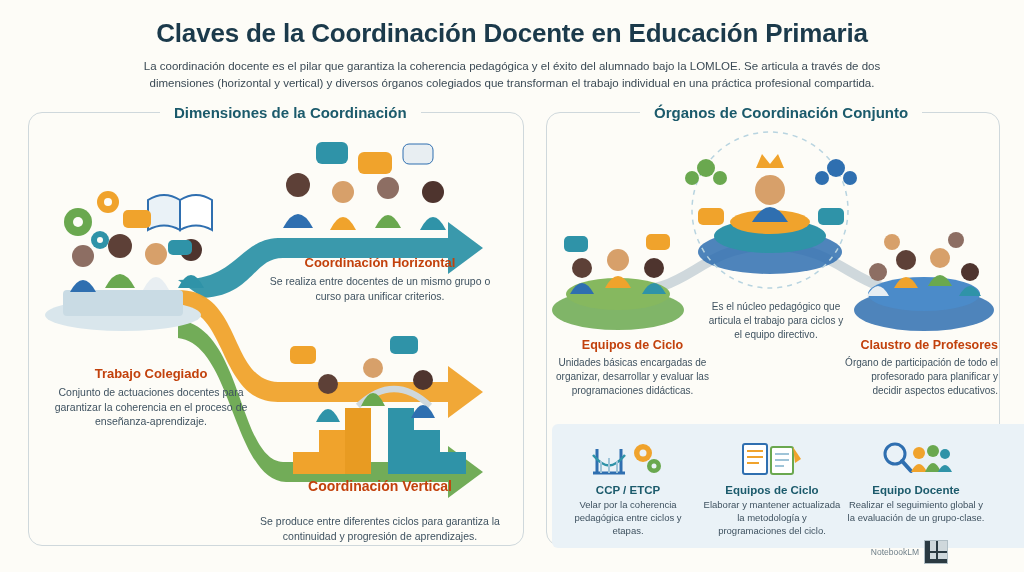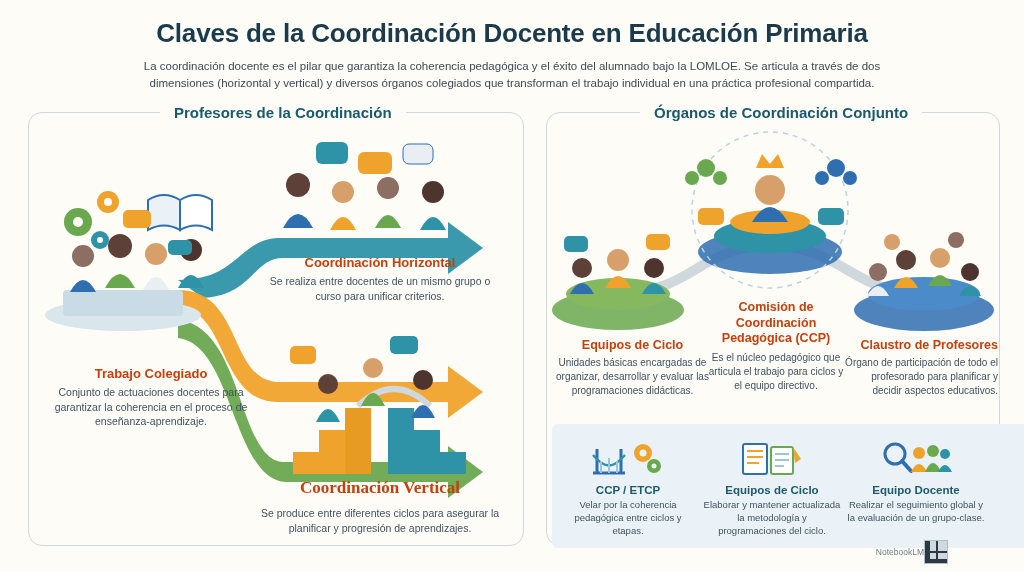--- a/index.html
+++ b/index.html
@@ -105,21 +105,21 @@
   .b-horizontal .blk-title { font-size: 13px; margin-bottom: 4px; }
   .b-horizontal .blk-desc { font-size: 10.5px; }
 
   .b-vertical {
     position: absolute;
     left: 260px;
     top: 478px;
     width: 240px;
     text-align: center;
   }
-  .b-vertical .blk-title { font-size: 17px; margin-bottom: 8px; font-family: Liberation Serif, serif; }
+  .b-vertical .blk-title { font-size: 14px; margin-bottom: 20px; }
   .b-vertical .blk-desc { font-size: 10.5px; }
 
   
   .b-ciclo {
     position: absolute;
     left: 550px;
     top: 338px;
     width: 165px;
     text-align: center;
   }
@@ -184,20 +184,21 @@
     line-height: 1.35;
     margin-top: 3px;
   }
   
   .watermark {
     position: absolute;
     right: 10px;
     bottom: 8px;
     display: flex;
     align-items: center;
+    gap: 5px;
     font-size: 8.5px;
     color: #70808a;
   }
   .wm-qr {
     width: 22px;
     height: 22px;
     background:
       linear-gradient(90deg, #2b3a42 25%, transparent 25%, transparent 50%, #2b3a42 50%, #2b3a42 60%, transparent 60%),
       linear-gradient(0deg, #2b3a42 20%, transparent 20%, transparent 45%, #2b3a42 45%, #2b3a42 55%, transparent 55%),
       #cfd8dc;
@@ -209,21 +210,21 @@
 </head>
 <body>
 
 <div class="page">
 
   <div class="title">Claves de la Coordinación Docente en Educación Primaria</div>
   <div class="subtitle">La coordinación docente es el pilar que garantiza la coherencia pedagógica y el éxito del alumnado bajo la LOMLOE. Se articula a través de dos dimensiones (horizontal y vertical) y diversos órganos colegiados que transforman el trabajo individual en una práctica profesional compartida.</div>
 
   <div class="panel panel-left"></div>
   <div class="panel panel-right"></div>
-  <div class="panel-heading heading-left">Profesores de la Coordinación</div>
+  <div class="panel-heading heading-left">Dimensiones de la Coordinación</div>
   <div class="panel-heading heading-right">Órganos de Coordinación Conjunto</div>
 
   <svg class="abs" style="left:28px; top:130px;" width="494" height="390">
 
     <path d="M150 150 C 210 150, 210 110, 250 108 L 420 108 L 420 92 L 455 118 L 420 144 L 420 128 L 255 128 C 225 128, 225 165, 175 168 Z" fill="#2f93a8" opacity="0.95"></path>
     <path d="M150 160 C 215 160, 200 250, 250 252 L 420 252 L 420 236 L 455 262 L 420 288 L 420 272 L 250 272 C 190 272, 200 178, 150 178 Z" fill="#f0a32c" opacity="0.95"></path>
     <path d="M150 190 C 215 196, 210 330, 255 332 L 420 332 L 420 316 L 455 342 L 420 368 L 420 352 L 258 352 C 205 350, 205 214, 150 208 Z" fill="#6aa84f" opacity="0.95"></path>
 
     <ellipse cx="95" cy="185" rx="78" ry="16" fill="#d9e6ec"></ellipse>
     <rect x="35" y="160" width="120" height="26" rx="4" fill="#c9dbe4"></rect>
@@ -288,21 +289,21 @@
   <div class="b-colegiado">
     <div class="blk-title">Trabajo Colegiado</div>
     <div class="blk-desc">Conjunto de actuaciones docentes para garantizar la coherencia en el proceso de enseñanza-aprendizaje.</div>
   </div>
   <div class="b-horizontal">
     <div class="blk-title">Coordinación Horizontal</div>
     <div class="blk-desc">Se realiza entre docentes de un mismo grupo o curso para unificar criterios.</div>
   </div>
   <div class="b-vertical">
     <div class="blk-title">Coordinación Vertical</div>
-    <div class="blk-desc">Se produce entre diferentes ciclos para asegurar la planificar y progresión de aprendizajes.</div>
+    <div class="blk-desc">Se produce entre diferentes ciclos para garantiza la continuidad y progresión de aprendizajes.</div>
   </div>
 
   <svg class="abs" style="left:546px; top:130px;" width="452" height="210">
 
     <path d="M70 160 C 140 168, 150 120, 215 116" stroke="#cfd8dc" stroke-width="10" fill="none" stroke-linecap="round"></path>
     <path d="M232 116 C 300 120, 312 168, 382 162" stroke="#cfd8dc" stroke-width="10" fill="none" stroke-linecap="round"></path>
 
     <ellipse cx="224" cy="122" rx="72" ry="22" fill="#2f6fb0" opacity="0.85"></ellipse>
     <ellipse cx="224" cy="106" rx="56" ry="17" fill="#2f93a8"></ellipse>
     <ellipse cx="224" cy="92" rx="40" ry="12" fill="#f0a32c"></ellipse>
@@ -350,21 +351,20 @@
       <circle cx="346" cy="112" r="8" fill="#d7a06a"></circle>
       <circle cx="410" cy="110" r="8" fill="#8d6e63"></circle>
     </g>
   </svg>
 
   <div class="b-ciclo">
     <div class="blk-title">Equipos de Ciclo</div>
     <div class="blk-desc">Unidades básicas encargadas de organizar, desarrollar y evaluar las programaciones didácticas.</div>
   </div>
   <div class="b-ccp">
-    <div class="blk-title">Comisión de Coordinación Pedagógica (CCP)</div>
     <div class="blk-desc">Es el núcleo pedagógico que articula el trabajo para ciclos y el equipo directivo.</div>
   </div>
   <div class="b-claustro">
     <div class="blk-title">Claustro de Profesores</div>
     <div class="blk-desc">Órgano de participación de todo el profesorado para planificar y decidir aspectos educativos.</div>
   </div>
 
   <div class="bottom-card">
 
     <div class="bc-col c1">

